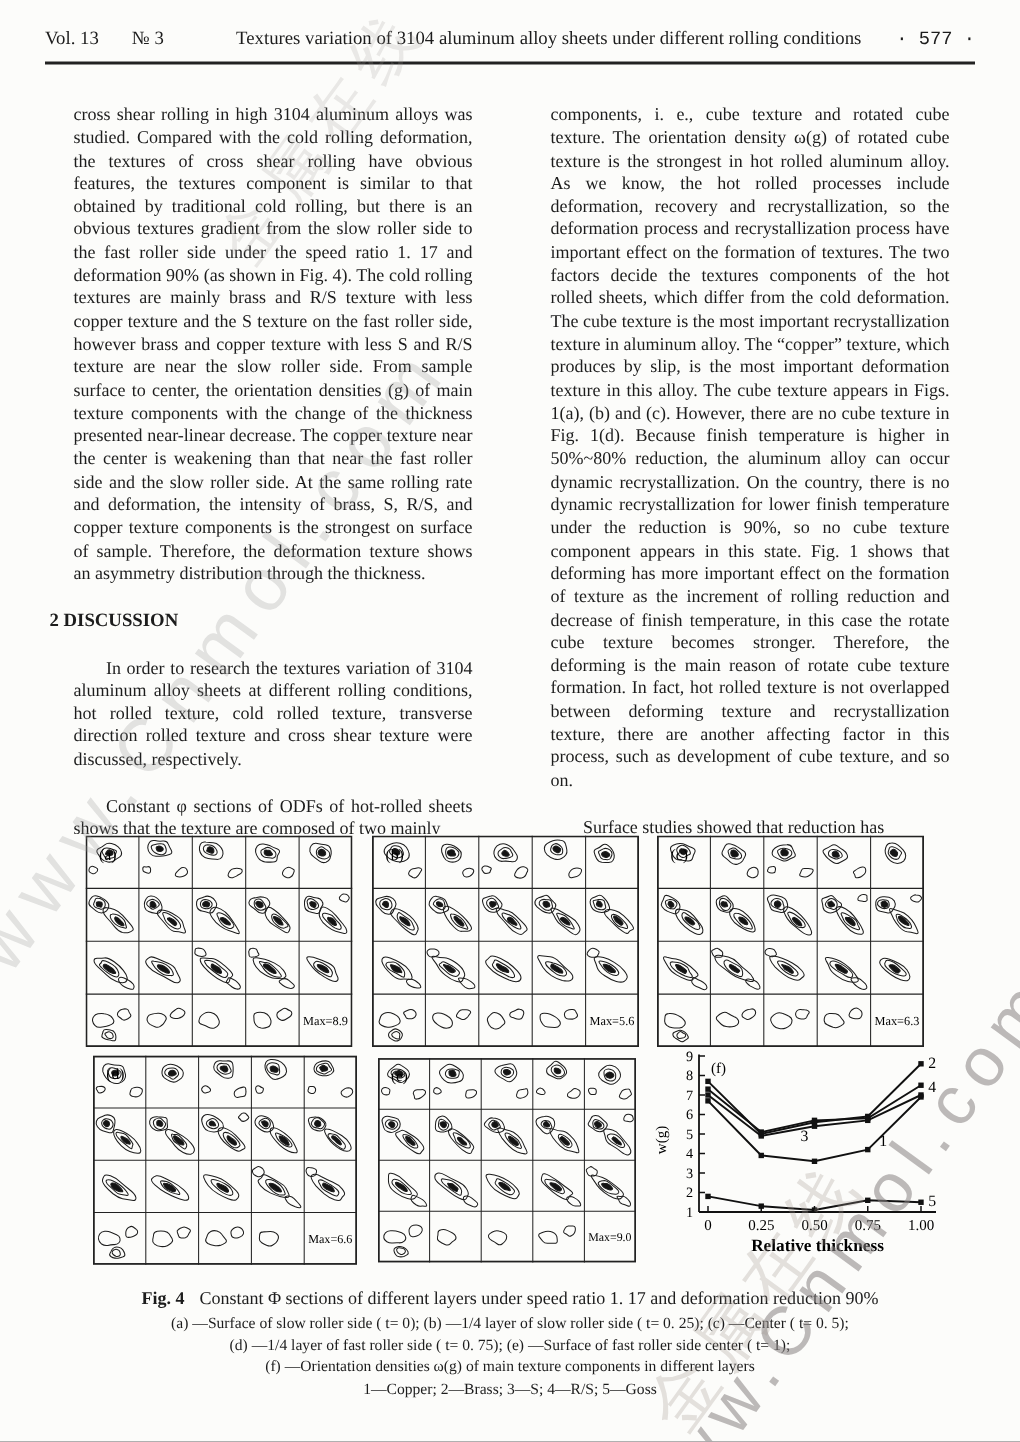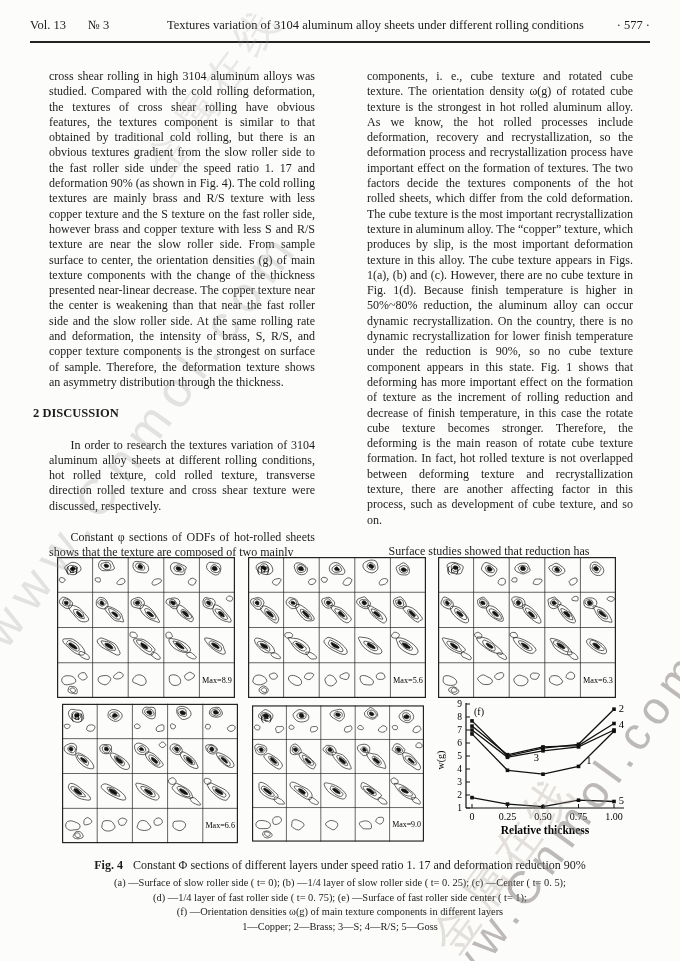--- a/index.html
+++ b/index.html
@@ -6,21 +6,21 @@
   .page{
     position:relative;width:680px;height:961px;margin:0 auto;
     background:#fcfcfa;overflow:hidden;
     font-family:"Liberation Serif","DejaVu Serif",serif;color:#1c1c1c;
   }
   
   .hdr{position:absolute;left:30px;top:18px;width:620px;display:flex;align-items:center;font-size:12.5px;}
   .hdr .vol{margin-right:22px;}
   .hdr .no{margin-right:30px;}
   .hdr .title{flex:1;text-align:center;}
-  .hdr .pg{margin-left:5px;white-space:nowrap;}
+  .hdr .pg{margin-left:5px;white-space:nowrap;font-family:Liberation Mono, monospace;}
   .hdr-rule{position:absolute;left:30px;top:41px;width:620px;height:2px;background:#222;}
   
   .cols{position:absolute;left:33px;top:53px;width:616px;display:flex;gap:20px;}
   .col{width:298px;font-size:12px;line-height:15.3px;text-align:justify;}
   .col p{margin:16px;}
   .indent{text-indent:1.8em;}
   .sechead{font-weight:bold;font-size:12.5px;margin:13px 0 12px 0 !important;text-align:left;}
   
   .figure-area{position:absolute;left:0;top:556px;width:680px;height:300px;background:#fcfcfa;}
   .odf-panel{position:absolute;}

